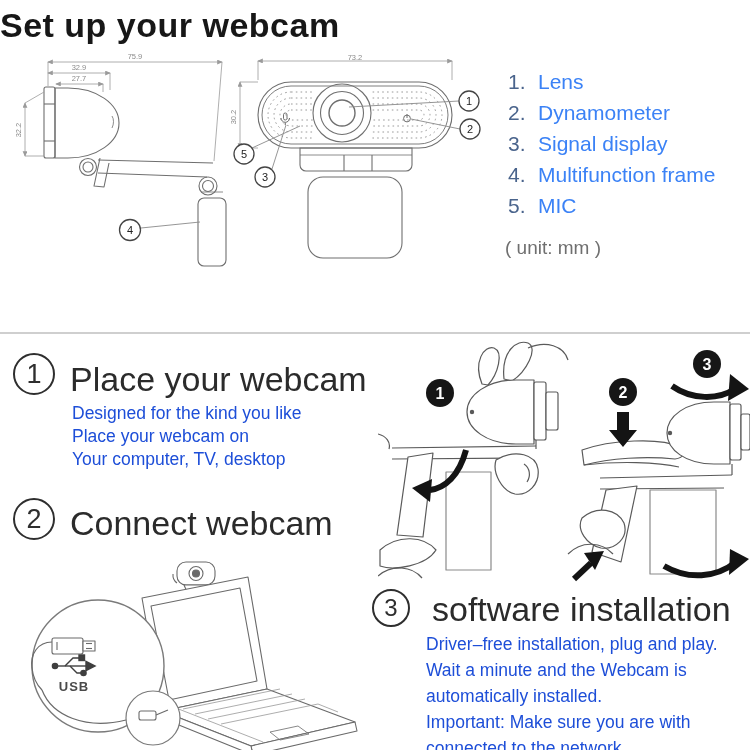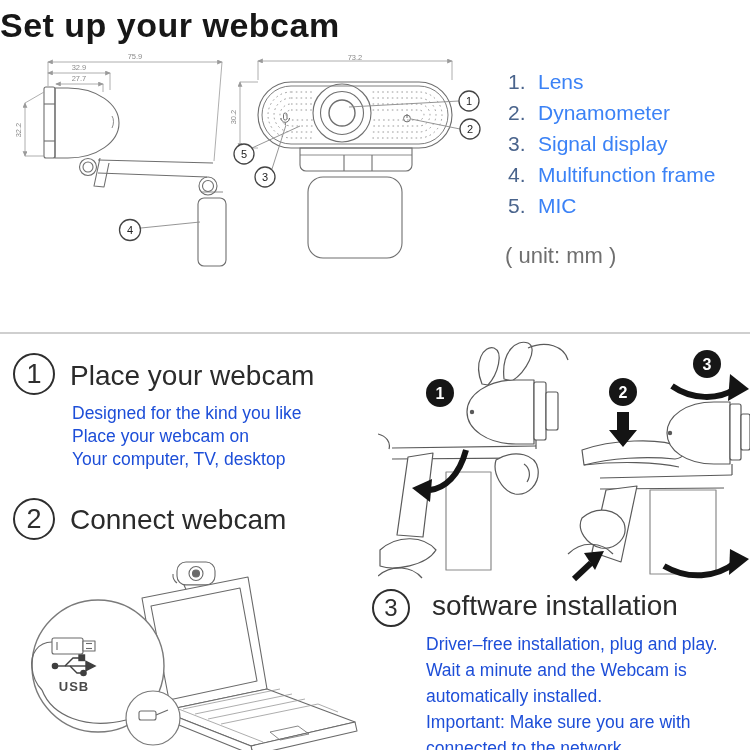--- a/index.html
+++ b/index.html
@@ -10,32 +10,32 @@
   .abs{position:absolute;}
   .page-title{
     left:0;top:6px;width:750px;text-align:left;
     font-size:34px;font-weight:bold;color:#171717;letter-spacing:.5px;margin:0;
   }
   
   .parts-list{left:508px;top:70px;}
   .parts-row{display:flex;align-items:baseline;height:31px;font-size:21px;}
   .parts-num{color:#4a648c;width:30px;}
   .parts-label{color:#3b82f6;}
-  .unit-note{left:505px;top:243px;font-size:22px;color:#6f6f6f;}
+  .unit-note{left:505px;top:237px;font-size:19px;color:#6f6f6f;}
   
   .divider{left:0;top:332px;width:750px;height:2px;background:#cfcfcf;}
   
   .step-circle{
     border:2.5px solid #2e2e2e;border-radius:50%;color:#2e2e2e;
     display:flex;align-items:center;justify-content:center;box-sizing:border-box;
   }
   .c1{left:13px;top:353px;width:42px;height:42px;font-size:27px;}
   .c2{left:13px;top:498px;width:42px;height:42px;font-size:27px;}
   .c3{left:372px;top:589px;width:38px;height:38px;font-size:24px;}
-  .step-heading{font-size:28px;color:#2b2b2b;}
+  .step-heading{font-size:34px;color:#2b2b2b;}
   .h1{left:70px;top:360px;}
   .h2{left:70px;top:504px;}
   .h3{left:432px;top:590px;}
   .step-body{font-size:17.5px;color:#1d4ed8;}
   .b1{left:72px;top:402px;line-height:23px;}
   .b3{left:426px;top:631px;line-height:26px;}
   svg text{font-family:"Liberation Sans", sans-serif;}
   .dim-label{fill:#8a8a8a;font-size:7.5px;}
   .callout-num{fill:#222;font-size:11px;}
   .badge-num{fill:#ffffff;font-size:16px;font-weight:bold;}

